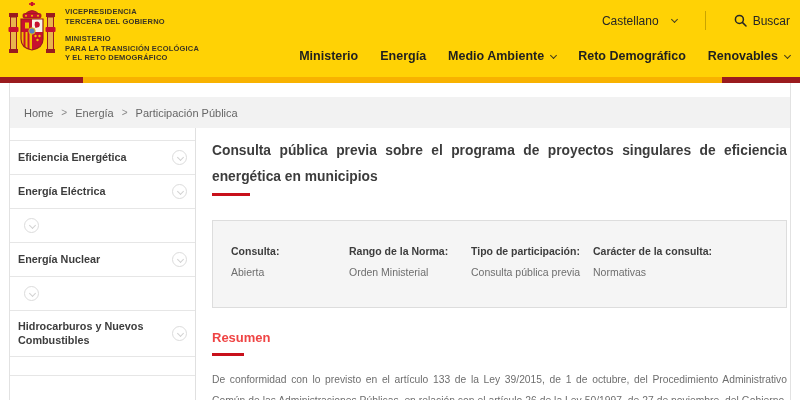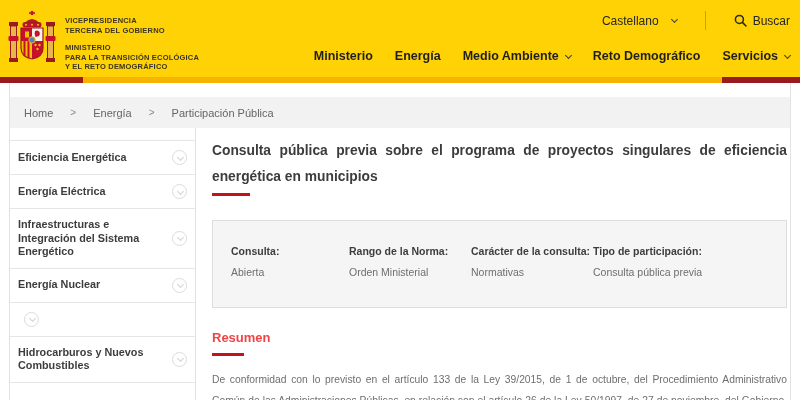--- a/index.html
+++ b/index.html
@@ -3,39 +3,39 @@
 <meta charset="utf-8">
 <style>
   * { box-sizing: border-box; }
   html,body { margin:0; padding:0; }
   body {
     width:800px; height:400px; overflow:hidden; background:#fff;
     font-family:"Liberation Sans", sans-serif; -webkit-font-smoothing:antialiased;
   }
   
   .header-top { height:77px; background:#FFD205; display:flex; justify-content:space-between; padding:0 10px 0 8px; }
-  .brand { display:flex; gap:9px; padding-top:10px; }
+  .brand { display:flex; gap:9px; padding-top:1px; }
   .brand svg { flex:none; }
   .brand-text { padding-top:6px; font-size:7.5px; font-weight:700; color:#3B3524; line-height:9.5px; letter-spacing:.2px; }
   .brand-org { margin-bottom:8px; }
   .brand-line { display:block; }
   .header-right { display:flex; flex-direction:column; align-items:flex-end; }
   .utility-row { display:flex; align-items:center; gap:28px; padding-top:11px; font-size:12px; color:#262626; }
   .lang-btn, .search-btn { display:flex; align-items:center; gap:6px; cursor:pointer; }
   .u-divider { width:1px; height:19px; background:#C9A400; }
   .main-nav { display:flex; gap:22px; margin-top:19px; font-size:12.5px; font-weight:700; color:#1F1F1F; }
   .nav-item { cursor:pointer; display:flex; align-items:center; }
   .chev { display:inline-block; width:5px; height:5px; border-right:1.6px solid currentColor; border-bottom:1.6px solid currentColor; transform:rotate(45deg); margin-left:7px; margin-bottom:2px; opacity:.85; }
   .header-stripe { height:6px; display:flex; }
   .stripe-red-left { width:83px; background:#9A1B1E; }
   .stripe-mid { flex:1; background:#F8B200; }
   .stripe-red-right { width:78px; background:#9A1B1E; }
   
   .page-container { margin:0 9px; height:317px; border-left:1px solid #E2E2E2; border-right:1px solid #E2E2E2; overflow:hidden; }
-  .breadcrumb-bar { margin-top:14px; height:31px; background:#F2F2F2; display:flex; align-items:center; padding-left:14px; font-size:11px; color:#666;gap:9px; }
+  .breadcrumb-bar { margin-top:14px; height:31px; background:#F2F2F2; display:flex; align-items:center; padding-left:14px; font-size:11px; color:#666; }
   .crumb { cursor:pointer; }
   .crumb-sep { margin:0 8px; color:#8A8A8A; font-size:10px; }
   .content-row { display:flex; height:272px; }
   
   .sidebar { width:186px; flex:none; border-right:1px solid #E0E0E0; padding-top:12px; }
   .side-item { display:flex; justify-content:space-between; align-items:center; padding:9px 8px; border-bottom:1px solid #E6E6E6; font-size:10.8px; font-weight:600; color:#3D3D3D; line-height:13.5px; cursor:pointer; }
   .side-item:first-child { border-top:1px solid #E6E6E6; }
   .side-label { max-width:148px; }
   .circle-chev { flex:none; width:15px; height:15px; border:1px solid #DCDCDC; border-radius:50%; position:relative; margin-left:6px; }
   .circle-chev::after { content:""; position:absolute; left:4.6px; top:3.6px; width:4px; height:4px; border-right:1.2px solid #D2D2D2; border-bottom:1.2px solid #D2D2D2; transform:rotate(45deg); }
@@ -131,21 +131,21 @@
           <span>Energía</span>
         </span>
         <span class="nav-item">
           <span>Medio Ambiente</span>
           <span class="chev"></span>
         </span>
         <span class="nav-item">
           <span>Reto Demográfico</span>
         </span>
         <span class="nav-item">
-          <span>Servicios</span>
+          <span>Renovables</span>
           <span class="chev"></span>
         </span>
       </nav>
     </div>
   </div>
   <div class="header-stripe">
     <div class="stripe-red-left"></div>
     <div class="stripe-mid"></div>
     <div class="stripe-red-right"></div>
   </div>
@@ -164,21 +164,20 @@
     <aside class="sidebar">
       <div class="side-item">
         <span class="side-label">Eficiencia Energética</span>
         <span class="circle-chev"></span>
       </div>
       <div class="side-item">
         <span class="side-label">Energía Eléctrica</span>
         <span class="circle-chev"></span>
       </div>
       <div class="side-item">
-        <span class="side-label">Infraestructuras e Integración del Sistema Energético</span>
         <span class="circle-chev"></span>
       </div>
       <div class="side-item">
         <span class="side-label">Energía Nuclear</span>
         <span class="circle-chev"></span>
       </div>
       <div class="side-item">
         <span class="circle-chev"></span>
       </div>
       <div class="side-item">
@@ -199,26 +198,26 @@
       <div class="info-box">
         <div class="info-field">
           <div class="info-label">Consulta:</div>
           <div class="info-value">Abierta</div>
         </div>
         <div class="info-field">
           <div class="info-label">Rango de la Norma:</div>
           <div class="info-value">Orden Ministerial</div>
         </div>
         <div class="info-field">
+          <div class="info-label">Tipo de participación:</div>
+          <div class="info-value">Consulta pública previa</div>
+        </div>
+        <div class="info-field">
           <div class="info-label">Carácter de la consulta:</div>
           <div class="info-value">Normativas</div>
-        </div>
-        <div class="info-field">
-          <div class="info-label">Tipo de participación:</div>
-          <div class="info-value">Consulta pública previa</div>
         </div>
       </div>
 
       <h2 class="section-title">Resumen</h2>
       <div class="section-underline"></div>
       <p class="summary-text">De conformidad con lo previsto en el artículo 133 de la Ley 39/2015, de 1 de octubre, del Procedimiento Administrativo Común de las Administraciones Públicas, en relación con el artículo 26 de la Ley 50/1997, de 27 de noviembre, del Gobierno, con el objetivo de mejorar la participación de los ciudadanos en el procedimiento de elaboración de normas, con carácter previo a la elaboración de los</p>
     </main>
   </div>
 </div>
 

